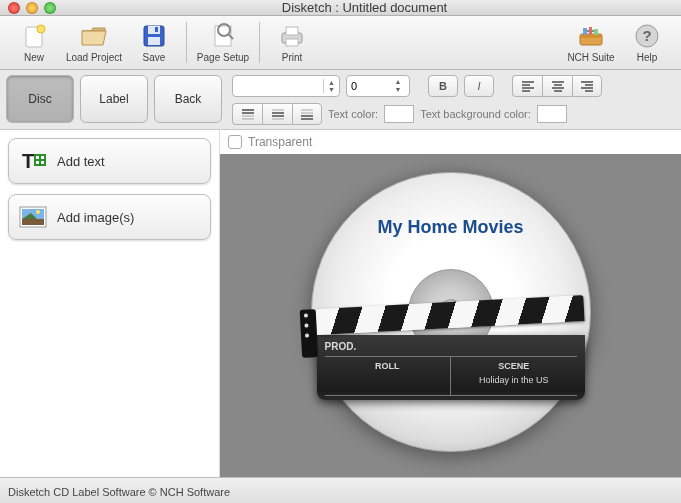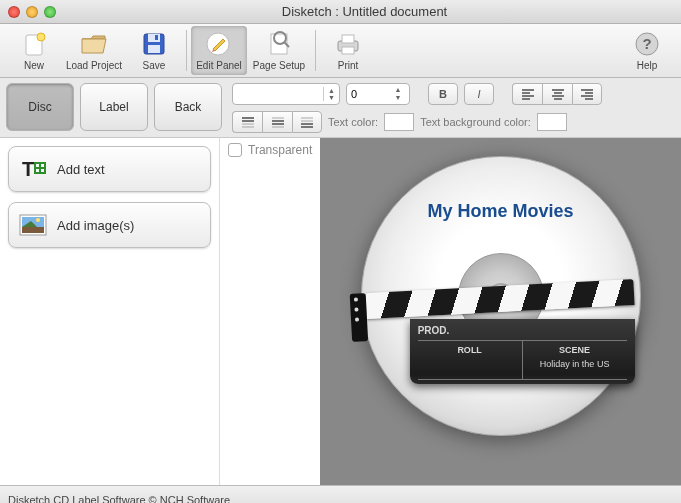--- a/index.html
+++ b/index.html
@@ -1,19 +1,19 @@
 <!DOCTYPE html>
 <html><head>
 <meta charset="utf-8">
 <style>
 * { box-sizing: border-box; margin: 0; padding: 0; font-family: "Lucida Grande", Helvetica, Arial, sans-serif; }
 body { width: 681px; height: 503px; background: #fff; overflow: hidden; font-size: 11px; color: #333; }
 
 
-.titlebar { height: 24px; background: linear-gradient(#ececec,#d6d6d6); border-bottom: 1px solid #b0b0b0; display: flex; align-items: center; padding: 0 8px; }
+.titlebar { height: 16px; background: linear-gradient(#ececec,#d6d6d6); border-bottom: 1px solid #b0b0b0; display: flex; align-items: center; padding: 0 8px; }
 .traffic { display: flex; gap: 6px; }
 .traffic span { width: 12px; height: 12px; border-radius: 50%; display: inline-block; border: 1px solid rgba(0,0,0,0.2); }
 .tl-close { background: radial-gradient(#ff7c72,#e33e32); }
 .tl-min { background: radial-gradient(#ffd36b,#e8a02a); }
 .tl-zoom { background: radial-gradient(#8ee27d,#3bb93c); }
 .titlebar .title { flex: 1; text-align: center; font-size: 13px; color: #3a3a3a; }
 
 
 .toolbar { height: 54px; background: linear-gradient(#f9f9f9,#e6e6e6); border-bottom: 1px solid #b7b7b7; display: flex; align-items: stretch; padding: 2px 6px; gap: 0; }
 .tbitem { width: 56px; display: flex; flex-direction: column; align-items: center; justify-content: center; gap: 2px; font-size: 10px; color: #444; border-radius: 4px; }
@@ -45,38 +45,38 @@
 .grp3 .btn22:last-child { border-radius:0 4px 4px 0; border-right:1px solid #b3b3b3; }
 .swatch { width:30px; height:18px; border:1px solid #b3b3b3; background:#fff; }
 .lbl { font-size:11px; color:#777; }
 
 
 .main { display:flex; height: 347px; }
 .sidepanel { width: 220px; padding: 8px; display:flex; flex-direction:column; gap:10px; border-right:1px solid #dcdcdc; }
 .bigbtn { height:46px; border:1px solid #bfbfbf; border-radius:8px; background:linear-gradient(#fefefe,#ebebeb); display:flex; align-items:center; gap:10px; padding:0 10px; font-size:13px; color:#333; box-shadow: 0 1px 2px rgba(0,0,0,0.15); }
 .bigbtn .bicon { width:28px; height:26px; display:flex; align-items:center; justify-content:center; }
 
-.canvas-wrap { flex:1; display:flex; flex-direction:row; }
+.canvas-wrap { flex:1; display:flex; flex-direction:column; }
 .transparent-row { height:24px; display:flex; align-items:center; gap:6px; padding:2px 8px; color:#888; font-size:12px; }
 .checkbox { width:14px; height:14px; border:1px solid #aaa; border-radius:3px; background:#fff; display:inline-block; }
 .canvas { flex:1; background:#888; display:flex; align-items:flex-start; justify-content:center; overflow:hidden; padding-top:18px; }
 
 
 .disc { width:280px; height:280px; border-radius:50%; background: radial-gradient(circle at 50% 45%, #fff 0%, #fff 30%, #eee 55%, #dcdcdc 70%, #888 100%); border:1px solid #aaa; position:relative; box-shadow: 0 4px 20px rgba(0,0,0,0.4); }
 .disc .label-title { position:absolute; top:44px; width:100%; text-align:center; font-size:18px; font-weight:bold; color:#1a4d8f; }
 .disc .hub { position:absolute; top:50%; left:50%; width:86px; height:86px; margin:-43px 0 0 -43px; border-radius:50%; background: radial-gradient(circle, #ddd 0%, #ccc 40%, #bbb 60%, #999 100%); border:1px solid #999; }
 .disc .hole { position:absolute; top:50%; left:50%; width:26px; height:26px; margin:-13px 0 0 -13px; border-radius:50%; background:#dcdcdc; border:2px solid #aaa; }
 
 
 .clap { position:absolute; left:5px; right:5px; top:136px; }
 .clap-top { height:26px; background: repeating-linear-gradient(110deg, #f7f7f7 0 22px, #1a1a1a 22px 44px); border-radius:3px 3px 0 0; transform: rotate(-3deg); transform-origin: left bottom; position:relative; box-shadow:0 1px 3px rgba(0,0,0,0.5); }
 .clap-top::before { content:""; position:absolute; left:-16px; top:0; width:16px; height:48px; background:#111; border-radius:3px; }
 .clap-top .dots { position:absolute; left:-12px; top:4px; display:flex; flex-direction:column; gap:6px; }
 .clap-top .dots i { width:4px; height:4px; border-radius:50%; background:#ddd; display:block; }
-.clap-body { background: linear-gradient(#3a3a3a,#1b1b1b 85%,#2a2a2a); padding: 6px 8px 4px; color:#d9d9d9; font-size:10px; border-radius:0 0 8px 8px; box-shadow:0 3px 8px rgba(0,0,0,0.6);margin-left:43px; }
+.clap-body { background: linear-gradient(#3a3a3a,#1b1b1b 85%,#2a2a2a); padding: 6px 8px 4px; color:#d9d9d9; font-size:10px; border-radius:0 0 8px 8px; box-shadow:0 3px 8px rgba(0,0,0,0.6); }
 .clap-body .row1 { border-bottom: 1px solid #777; padding-bottom:4px; font-weight:bold; }
 .clap-body .row2 { display:flex; text-align:center; border-bottom:1px solid #777; }
 .clap-body .cell { flex:1; padding:4px 2px; }
 .clap-body .cell + .cell { border-left:1px solid #777; }
 .clap-body .cell .hd { font-weight:bold; font-size:9px;text-align:center; }
 .clap-body .cell .val { font-size:9px; padding-top:4px; line-height:1.2; min-height:20px; }
 .clap-body .row3 { padding-top:4px; font-weight:bold; font-size:9px; }
 
 
 .statusbar { height:28px; background:linear-gradient(#f0f0f0,#dedede); border-top:1px solid #bcbcbc; display:flex; align-items:center; padding:0 8px; font-size:11px; color:#444; }
@@ -119,30 +119,20 @@
       <svg width="26" height="26">
           <rect x="3" y="3" width="20" height="20" rx="2" fill="#3a63c8" stroke="#2a4a9a"></rect>
           <rect x="7" y="3" width="12" height="8" fill="#dfe8fb"></rect>
           <rect x="7" y="14" width="12" height="8" fill="#dfe8fb"></rect>
           <rect x="14" y="4" width="3" height="5" fill="#3a63c8"></rect>
         </svg>
     </div>
     <span>Save</span>
   </div>
   <div class="vsep"></div>
-  <div class="tbitem active">
-    <div class="tbicon">
-      <svg width="28" height="26">
-          <circle cx="13" cy="13" r="11" fill="#fff" stroke="#bbb"></circle>
-          <path d="M8 18 L18 8 L20 10 L10 20 Z" fill="#f2c84b" stroke="#c89a2a"></path>
-          <path d="M8 18 L7 21 L10 20 Z" fill="#e27b7b"></path>
-        </svg>
-    </div>
-    <span>Edit Panel</span>
-  </div>
   <div class="tbitem wide">
     <div class="tbicon">
       <svg width="28" height="26">
           <rect x="6" y="3" width="16" height="20" fill="#fff" stroke="#bbb"></rect>
           <circle cx="15" cy="7" r="6" fill="none" stroke="#888" stroke-width="2"></circle>
           <line x1="19" y1="11" x2="24" y2="16" stroke="#888" stroke-width="2"></line>
         </svg>
     </div>
     <span>Page Setup</span>
   </div>
@@ -151,20 +141,33 @@
     <div class="tbicon">
       <svg width="28" height="26">
           <rect x="4" y="10" width="20" height="10" rx="2" fill="#d7d7d7" stroke="#999"></rect>
           <rect x="8" y="4" width="12" height="8" fill="#fff" stroke="#bbb"></rect>
           <rect x="8" y="16" width="12" height="7" fill="#fff" stroke="#bbb"></rect>
         </svg>
     </div>
     <span>Print</span>
   </div>
   <div class="spacer"></div>
+  <div class="tbitem">
+    <div class="tbicon">
+      <svg width="28" height="24">
+          <rect x="3" y="10" width="22" height="11" rx="2" fill="#e0a24a" stroke="#b9792a"></rect>
+          <rect x="3" y="10" width="22" height="4" fill="#d58f32"></rect>
+          <path d="M8 10V7h12v3" fill="none" stroke="#888" stroke-width="2"></path>
+          <rect x="6" y="4" width="4" height="7" fill="#6aa3e0"></rect>
+          <rect x="12" y="3" width="3" height="8" fill="#e26a6a"></rect>
+          <rect x="17" y="5" width="4" height="6" fill="#7fd08a"></rect>
+        </svg>
+    </div>
+    <span>NCH Suite</span>
+  </div>
   <div class="tbitem">
     <div class="tbicon">
       <svg width="26" height="26">
           <circle cx="13" cy="13" r="11" fill="#d5d5d5" stroke="#999"></circle>
           <text x="13" y="18" text-anchor="middle" font-size="15" font-weight="bold" fill="#666">?</text>
         </svg>
     </div>
     <span>Help</span>
   </div>
 </div>

